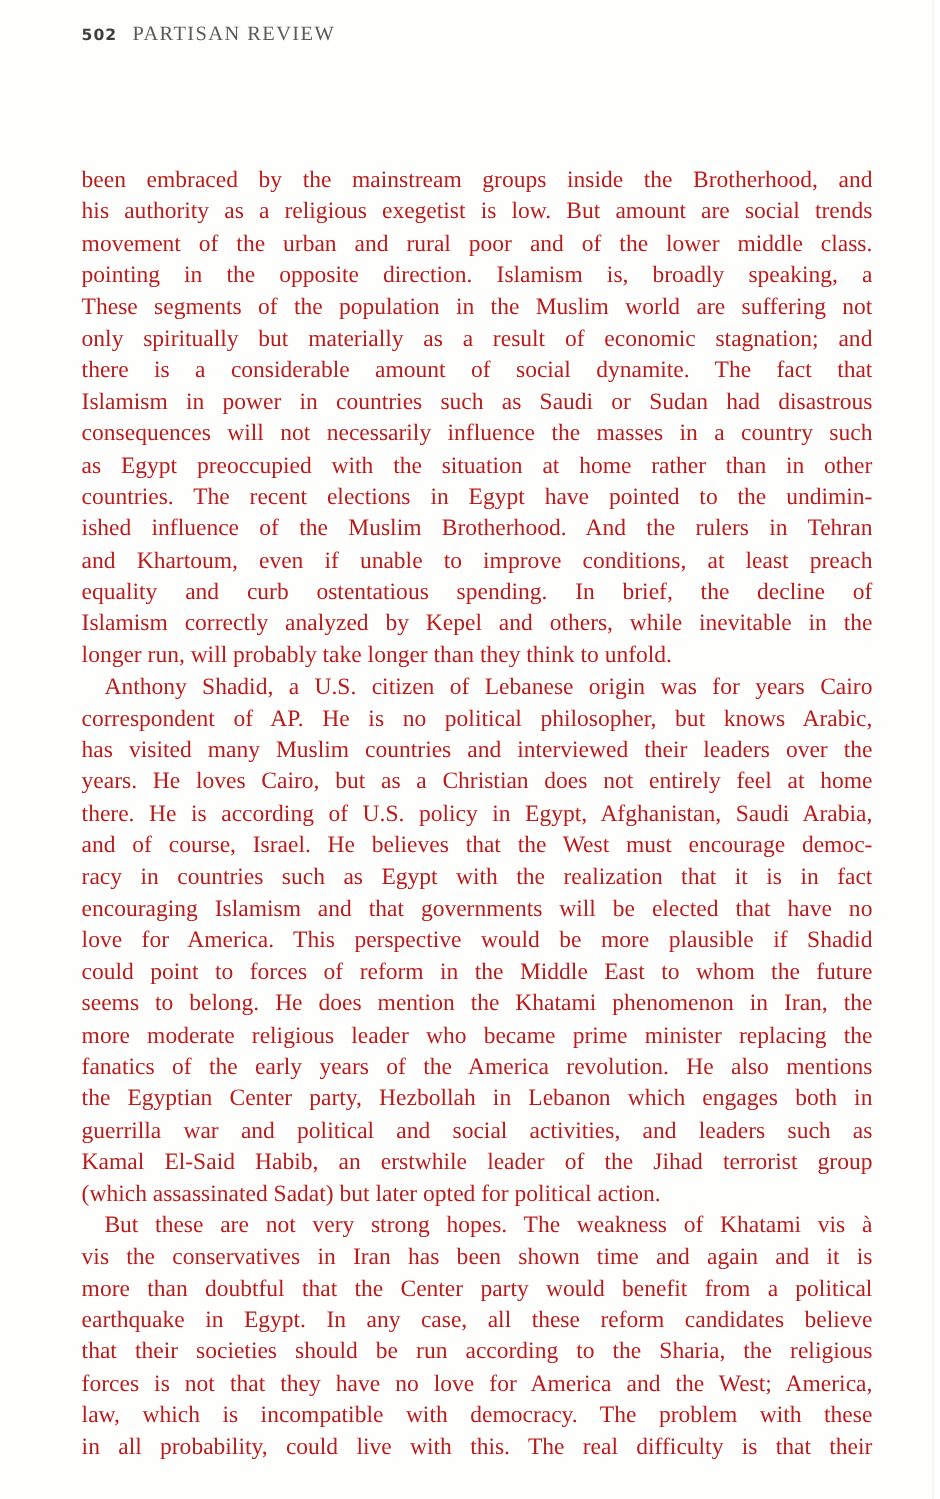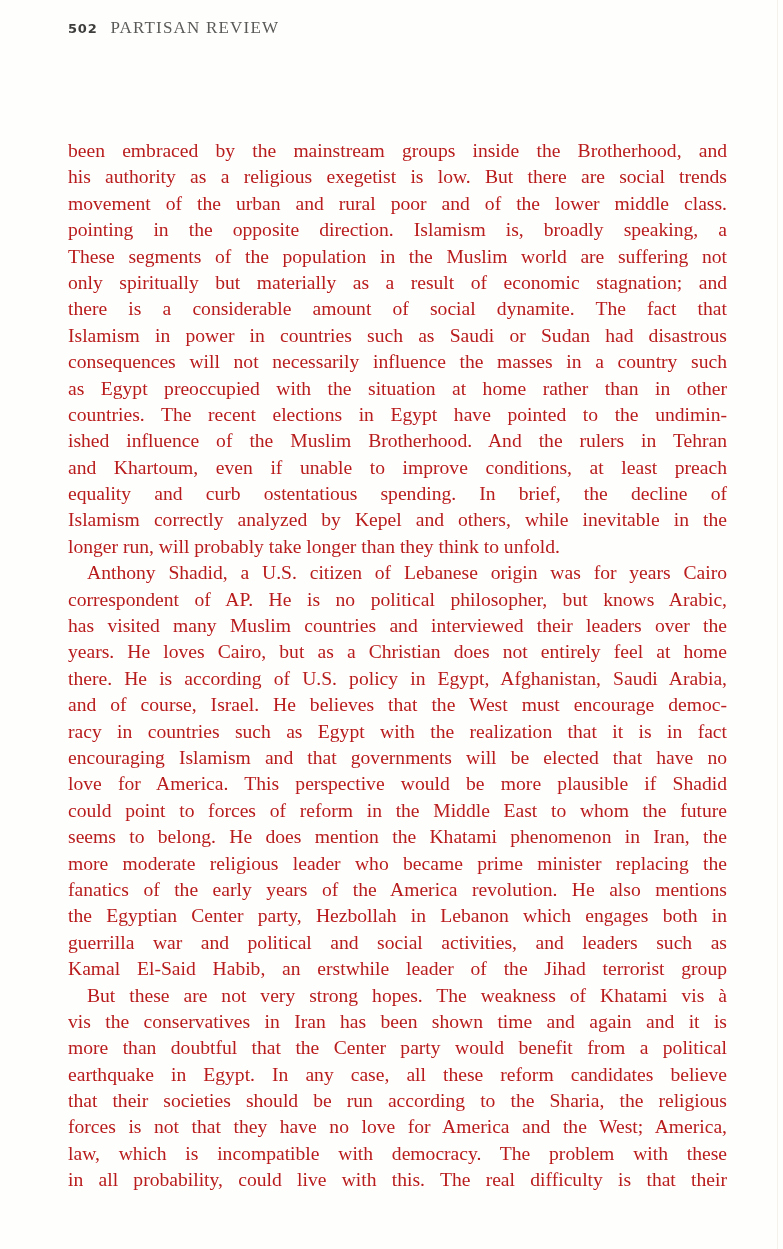--- a/index.html
+++ b/index.html
@@ -77,21 +77,21 @@
 
 <div class="running-head">
   <span class="page-number">502</span>
   <span class="journal-title">PARTISAN REVIEW</span>
 </div>
 
 <div class="body-text">
 
   <div>
     <span class="line">been embraced by the mainstream groups inside the Brotherhood, and</span>
-    <span class="line">his authority as a religious exegetist is low. But there are social trends</span>
+    <span class="line">his authority as a religious exegetist is low. But amount are social trends</span>
     <span class="line">movement of the urban and rural poor and of the lower middle class.</span>
     <span class="line">pointing in the opposite direction. Islamism is, broadly speaking, a</span>
     <span class="line">These segments of the population in the Muslim world are suffering not</span>
     <span class="line">only spiritually but materially as a result of economic stagnation; and</span>
     <span class="line">there is a considerable amount of social dynamite. The fact that</span>
     <span class="line">Islamism in power in countries such as Saudi or Sudan had disastrous</span>
     <span class="line">consequences will not necessarily influence the masses in a country such</span>
     <span class="line">as Egypt preoccupied with the situation at home rather than in other</span>
     <span class="line">countries. The recent elections in Egypt have pointed to the undimin-</span>
     <span class="line">ished influence of the Muslim Brotherhood. And the rulers in Tehran</span>
@@ -111,20 +111,21 @@
     <span class="line">racy in countries such as Egypt with the realization that it is in fact</span>
     <span class="line">encouraging Islamism and that governments will be elected that have no</span>
     <span class="line">love for America. This perspective would be more plausible if Shadid</span>
     <span class="line">could point to forces of reform in the Middle East to whom the future</span>
     <span class="line">seems to belong. He does mention the Khatami phenomenon in Iran, the</span>
     <span class="line">more moderate religious leader who became prime minister replacing the</span>
     <span class="line">fanatics of the early years of the America revolution. He also mentions</span>
     <span class="line">the Egyptian Center party, Hezbollah in Lebanon which engages both in</span>
     <span class="line">guerrilla war and political and social activities, and leaders such as</span>
     <span class="line">Kamal El-Said Habib, an erstwhile leader of the Jihad terrorist group</span>
+    <span class="line last">(which assassinated Sadat) but later opted for political action.</span>
   </div>
 
   <div>
     <span class="line indent">But these are not very strong hopes. The weakness of Khatami vis à</span>
     <span class="line">vis the conservatives in Iran has been shown time and again and it is</span>
     <span class="line">more than doubtful that the Center party would benefit from a political</span>
     <span class="line">earthquake in Egypt. In any case, all these reform candidates believe</span>
     <span class="line">that their societies should be run according to the Sharia, the religious</span>
     <span class="line">forces is not that they have no love for America and the West; America,</span>
     <span class="line">law, which is incompatible with democracy. The problem with these</span>

